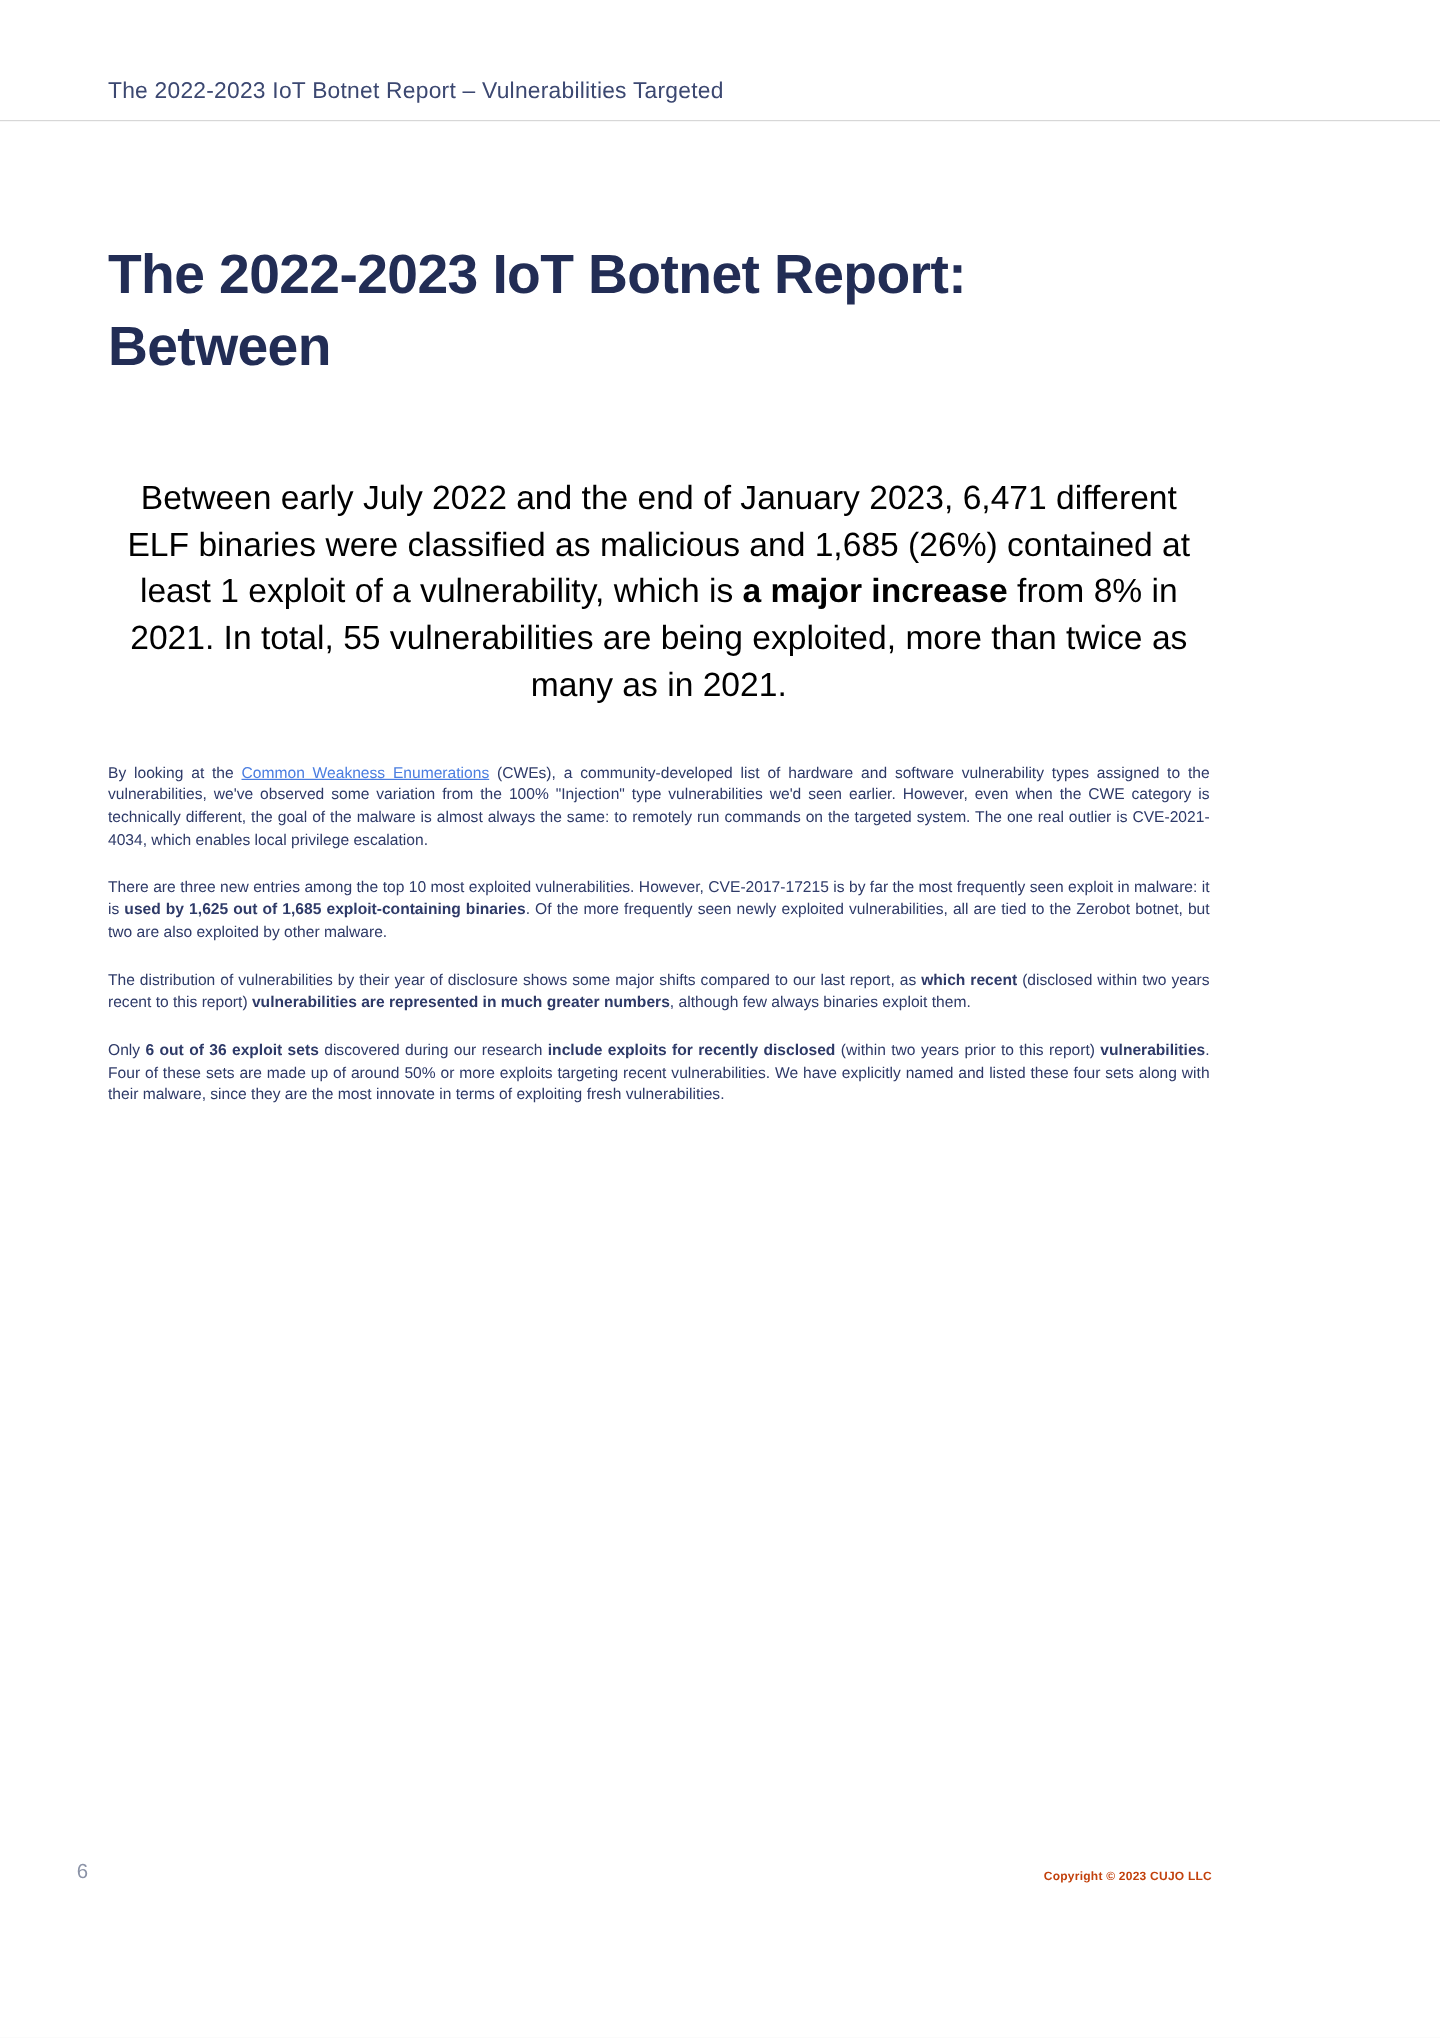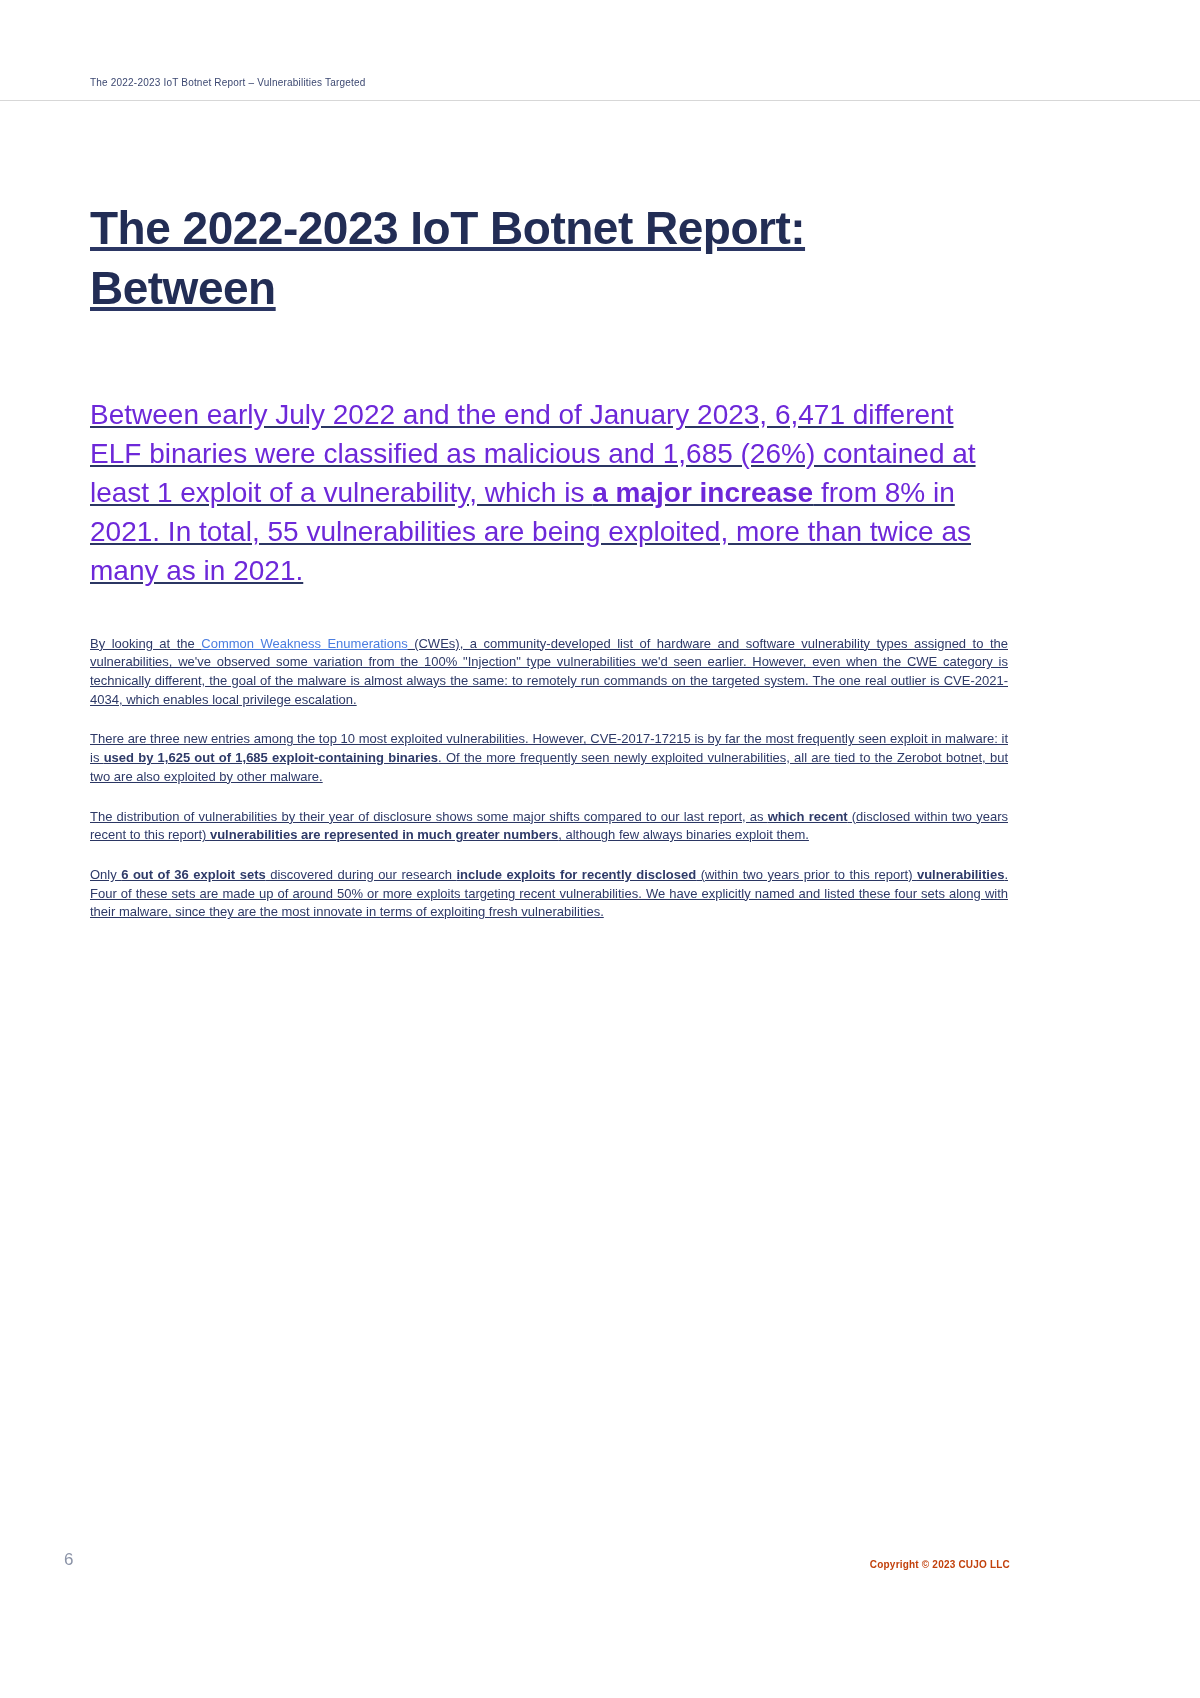--- a/index.html
+++ b/index.html
@@ -20,46 +20,45 @@
   .header {
     position: absolute;
     top: 0; left: 0; right: 0;
     height: 101px;
     border-bottom: 1px solid #d7d7d7;
   }
   .header-text {
     position: absolute;
     left: 90px;
     bottom: 12px;
-    font-size: 10px;
+    font-size: 19px;
     letter-spacing: 0.2px;
     color: #3c4871;
   }
   
   .content {
     position: absolute;
     top: 101px;
     left: 90px;
     width: 918px;
-    text-decoration: underline;
   }
   .doc-title {
     margin-top: 98px;
     font-size: 46px;
     line-height: 1.30;
     font-weight: 700;
     color: #222d55;
     letter-spacing: -0.5px;
   }
   .lead {
     margin-top: 76px;
     font-size: 28px;
     line-height: 1.40;
-    color: #6d28d9;
-    text-align: left;
+    color: #000000;
+    text-align: center;
   }
   .body-copy {
     margin-top: 44px;
   }
   .para {
     font-size: 13px;
     line-height: 1.44;
     color: #2e3a68;
     text-align: justify;
     margin-bottom: 21px;

